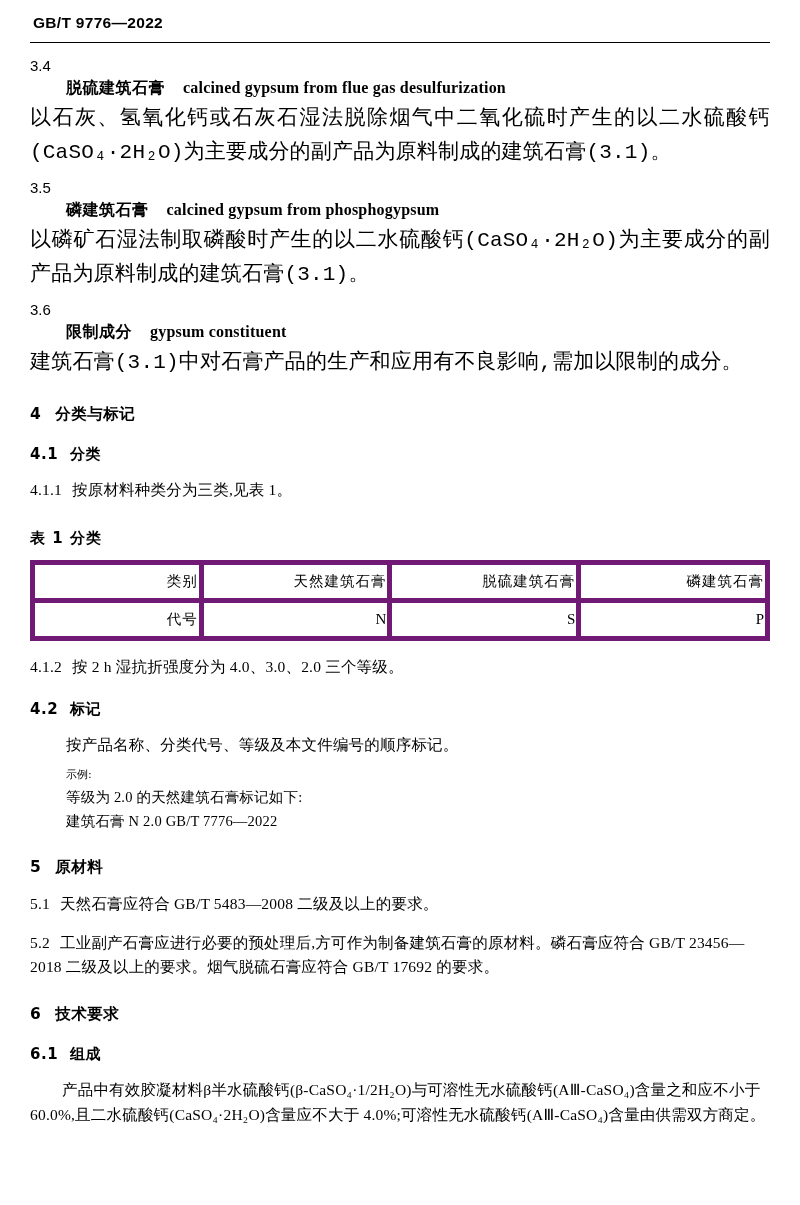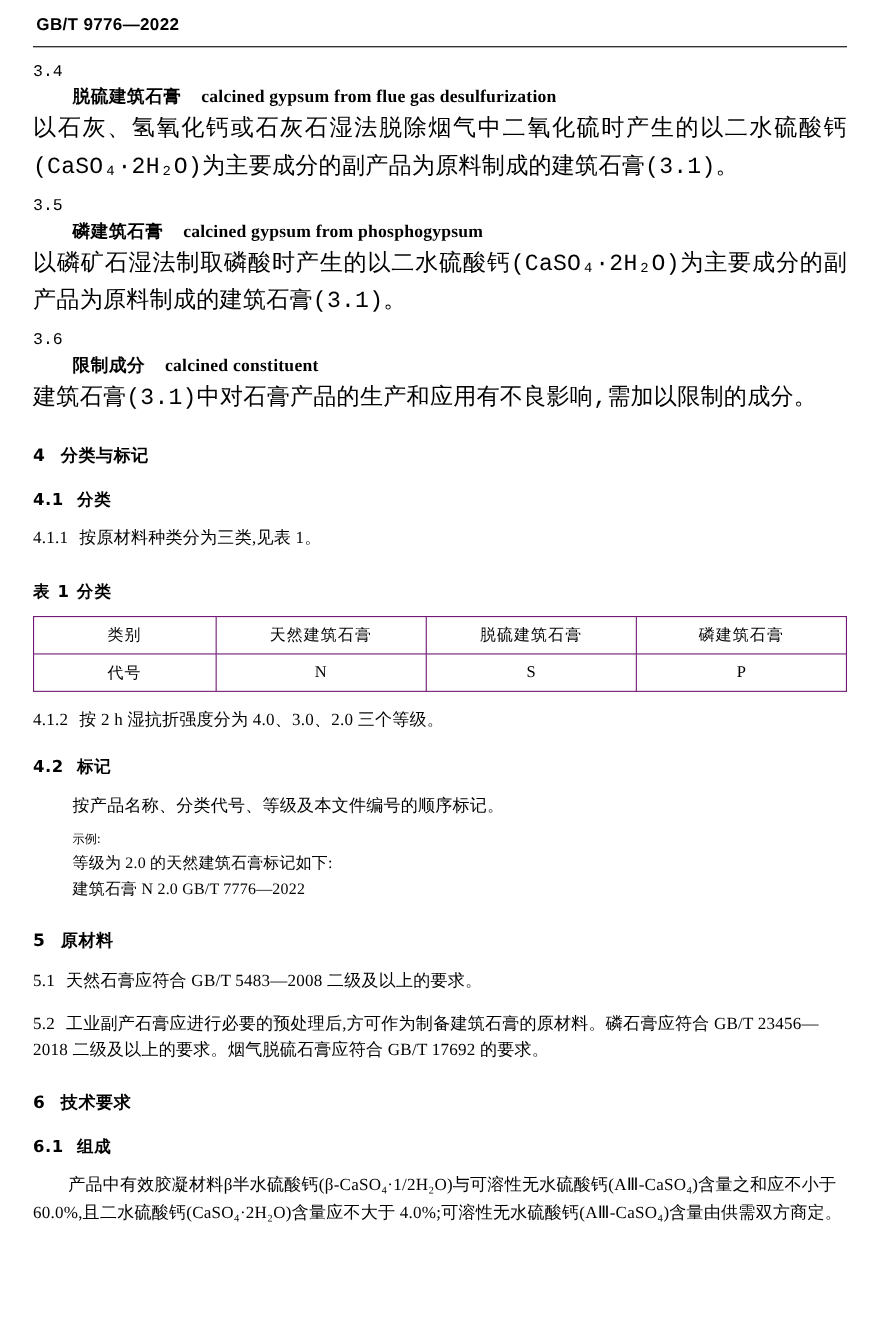--- a/index.html
+++ b/index.html
@@ -27,21 +27,21 @@
     letter-spacing: 0.3px;
     color: #000;
     margin: 0 0 10px 3px;
   }
   .rule {
     border: none;
     border-top: 1px solid #000;
     margin: 0 0 14px 0;
   }
   .clause-num {
-    font-family: Liberation Mono, monospace;
+    font-family: Liberation Sans, sans-serif;
     font-size: 15px;
     margin: 9px 0 2px 0;
   }
   .term-line {
     font-size: 16.5px;
     font-weight: bold;
     margin: 4px 0 3px 36px;
   }
   .term-line .cn {
     font-family: "DejaVu Sans", sans-serif;
@@ -102,23 +102,23 @@
     margin: 26px 0 12px 0;
     letter-spacing: 1px;
   }
   table.cls {
     width: 100%;
     border-collapse: collapse;
     table-layout: fixed;
     margin-bottom: 6px;
   }
   table.cls td {
-    border: 1px solid #701a75;
+    border: 5px solid #701a75;
     height: 31px;
-    text-align: center;
+    text-align: right;
     vertical-align: middle;
     font-family: "DejaVu Sans", sans-serif;
     font-size: 14.5px;
     letter-spacing: 1px;
   }
   table.cls td.code {
     font-family: "Liberation Serif", serif;
     font-size: 15px;
     letter-spacing: 0;
   }
@@ -160,21 +160,21 @@
   <p class="body-text">以石灰、氢氧化钙或石灰石湿法脱除烟气中二氧化硫时产生的以二水硫酸钙(CaSO₄·2H₂O)为主要成分的副产品为原料制成的建筑石膏(3.1)。</p>
 
   <div class="clause-num">3.5</div>
   <div class="term-line">
     <span class="cn">磷建筑石膏</span><span class="en">calcined gypsum from phosphogypsum</span>
   </div>
   <p class="body-text">以磷矿石湿法制取磷酸时产生的以二水硫酸钙(CaSO₄·2H₂O)为主要成分的副产品为原料制成的建筑石膏(3.1)。</p>
 
   <div class="clause-num">3.6</div>
   <div class="term-line">
-    <span class="cn">限制成分</span><span class="en">calcined constituent</span>
+    <span class="cn">限制成分</span><span class="en">gypsum constituent</span>
   </div>
   <p class="body-text">建筑石膏(3.1)中对石膏产品的生产和应用有不良影响,需加以限制的成分。</p>
 
   <div class="sec-head">
     <span class="n">4</span><span>分类与标记</span>
   </div>
 
   <div class="sub-head">
     <span class="n">4.1</span><span>分类</span>
   </div>

